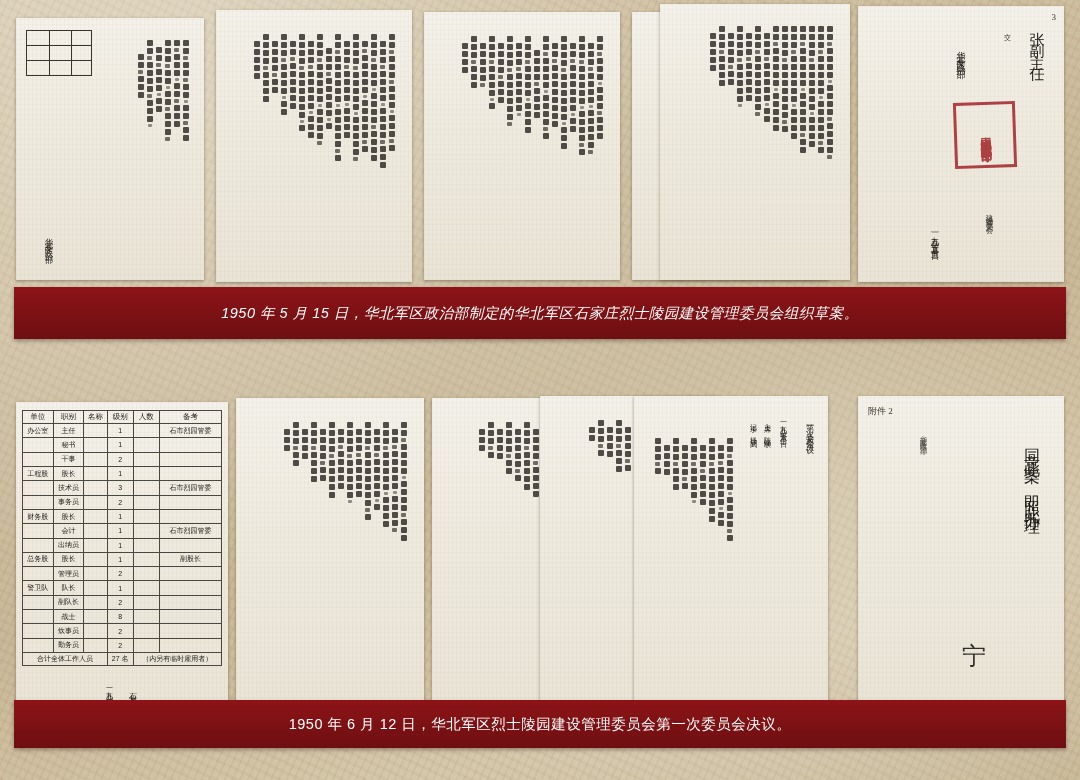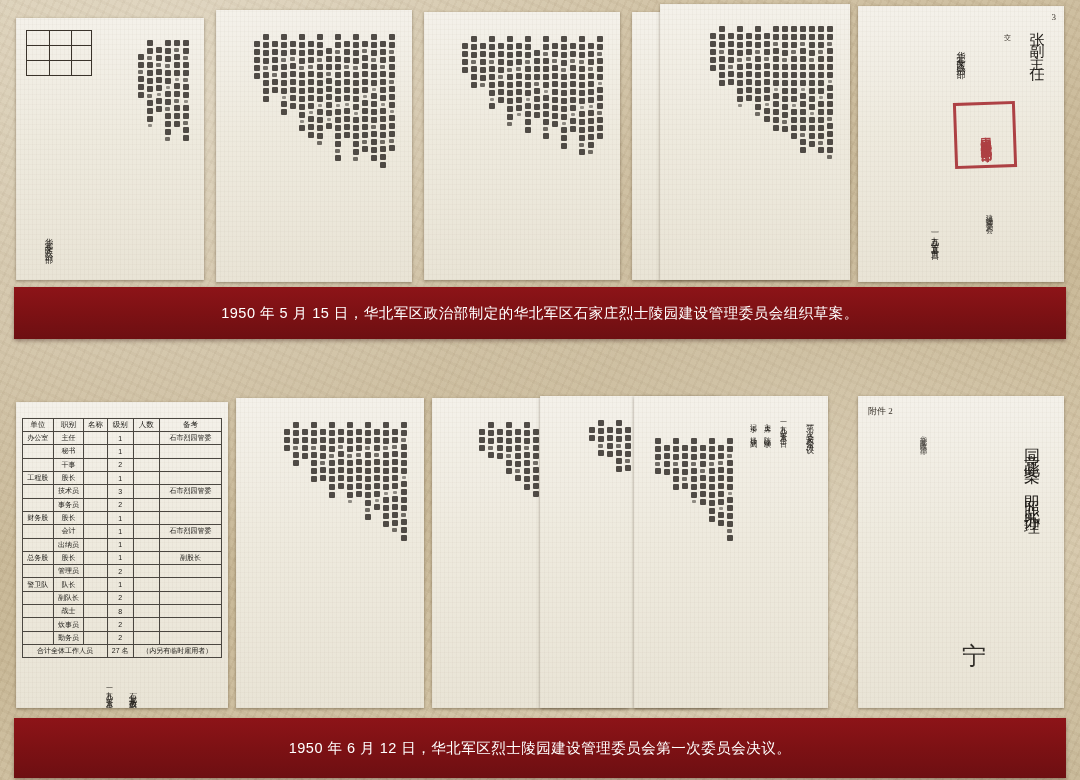--- a/index.html
+++ b/index.html
@@ -48,21 +48,21 @@
   .seal{
     position:absolute;border:3px solid #a3242a;color:#a3242a;
     display:flex;align-items:center;justify-content:center;
     font-family:"Liberation Serif","DejaVu Serif",serif;
     font-weight:bold;letter-spacing:1px;line-height:1.05;
     opacity:.85;transform:rotate(-2deg);
   }
   .seal span{writing-mode:vertical-rl;font-size:11px;}
 
   
-  .tbl{position:absolute;inset:0;padding:16px 6px;box-sizing:border-box;}
+  .tbl{position:absolute;inset:0;padding:8px 6px;box-sizing:border-box;}
   table.doc{width:100%;height:100%;border-collapse:collapse;font-size:7px;color:#22201c;}
   table.doc td,table.doc th{border:1px solid #4a4640;padding:1px 2px;text-align:center;font-weight:normal;white-space:nowrap;}
   table.doc th{font-size:7.5px;}
 
   
   .caption{
     position:absolute;left:14px;width:1052px;
     background:linear-gradient(180deg,#8d1418 0%, #7d1114 50%, #6d0f12 100%);
     color:#ffffff;display:flex;align-items:center;justify-content:center;
     font-size:14.5px;letter-spacing:.5px;
@@ -1100,21 +1100,21 @@
     <div class="handwrite" style="right:18px;top:14px;writing-mode:vertical-rl;font-size:15px;letter-spacing:4px;">张 副 主 任</div>
     <div class="stamp-note" style="right:52px;top:22px;writing-mode:vertical-rl;">交</div>
     <div class="handwrite" style="left:96px;top:38px;writing-mode:vertical-rl;font-size:9px;letter-spacing:3px;">华北军区政治部</div>
     <div class="seal" style="left:96px;top:96px;width:56px;height:60px;">
       <span>中国人民解放军华北军区政治部印</span>
     </div>
     <div class="handwrite" style="left:70px;bottom:34px;writing-mode:vertical-rl;font-size:8px;letter-spacing:2px;">一九五〇年五月十五日</div>
     <div class="handwrite" style="left:126px;bottom:60px;writing-mode:vertical-rl;font-size:7.5px;letter-spacing:2px;opacity:.85;">建设管理委员会</div>
   </div>
 
-  <div class="caption" style="top:287px;height:52px;">
+  <div class="caption" style="top:287px;height:52px;font-style:italic;">
     <div class="inner">1950 年 5 月 15 日，华北军区政治部制定的华北军区石家庄烈士陵园建设管理委员会组织草案。</div>
   </div>
 
   <div class="sheet" style="left:16px;top:402px;width:212px;height:306px;">
     <div class="paper"></div>
     <div class="grain"></div>
     <div class="tbl" style="bottom:34px;">
       <table class="doc">
         <thead>
           <tr>
@@ -1904,18 +1904,18 @@
 
   <div class="sheet" style="left:858px;top:396px;width:206px;height:312px;">
     <div class="paper"></div>
     <div class="grain"></div>
     <div class="pagenum" style="left:10px;top:9px;">附件 2</div>
     <div class="handwrite" style="right:22px;top:40px;writing-mode:vertical-rl;font-size:16px;letter-spacing:6px;line-height:1.3;">同意此案，即照此办理。</div>
     <div class="handwrite" style="left:60px;top:34px;writing-mode:vertical-rl;font-size:7px;letter-spacing:2px;opacity:.8;">华北军区政治部</div>
     <div class="handwrite" style="right:78px;bottom:36px;font-size:24px;font-family:'Liberation Serif',serif;opacity:.9;">宁</div>
   </div>
 
-  <div class="caption" style="bottom:2px;height:60px;">
+  <div class="caption" style="bottom:32px;height:48px;">
     <div class="inner">1950 年 6 月 12 日，华北军区烈士陵园建设管理委员会第一次委员会决议。</div>
   </div>
 
 
 </div>
 
 </body></html>

